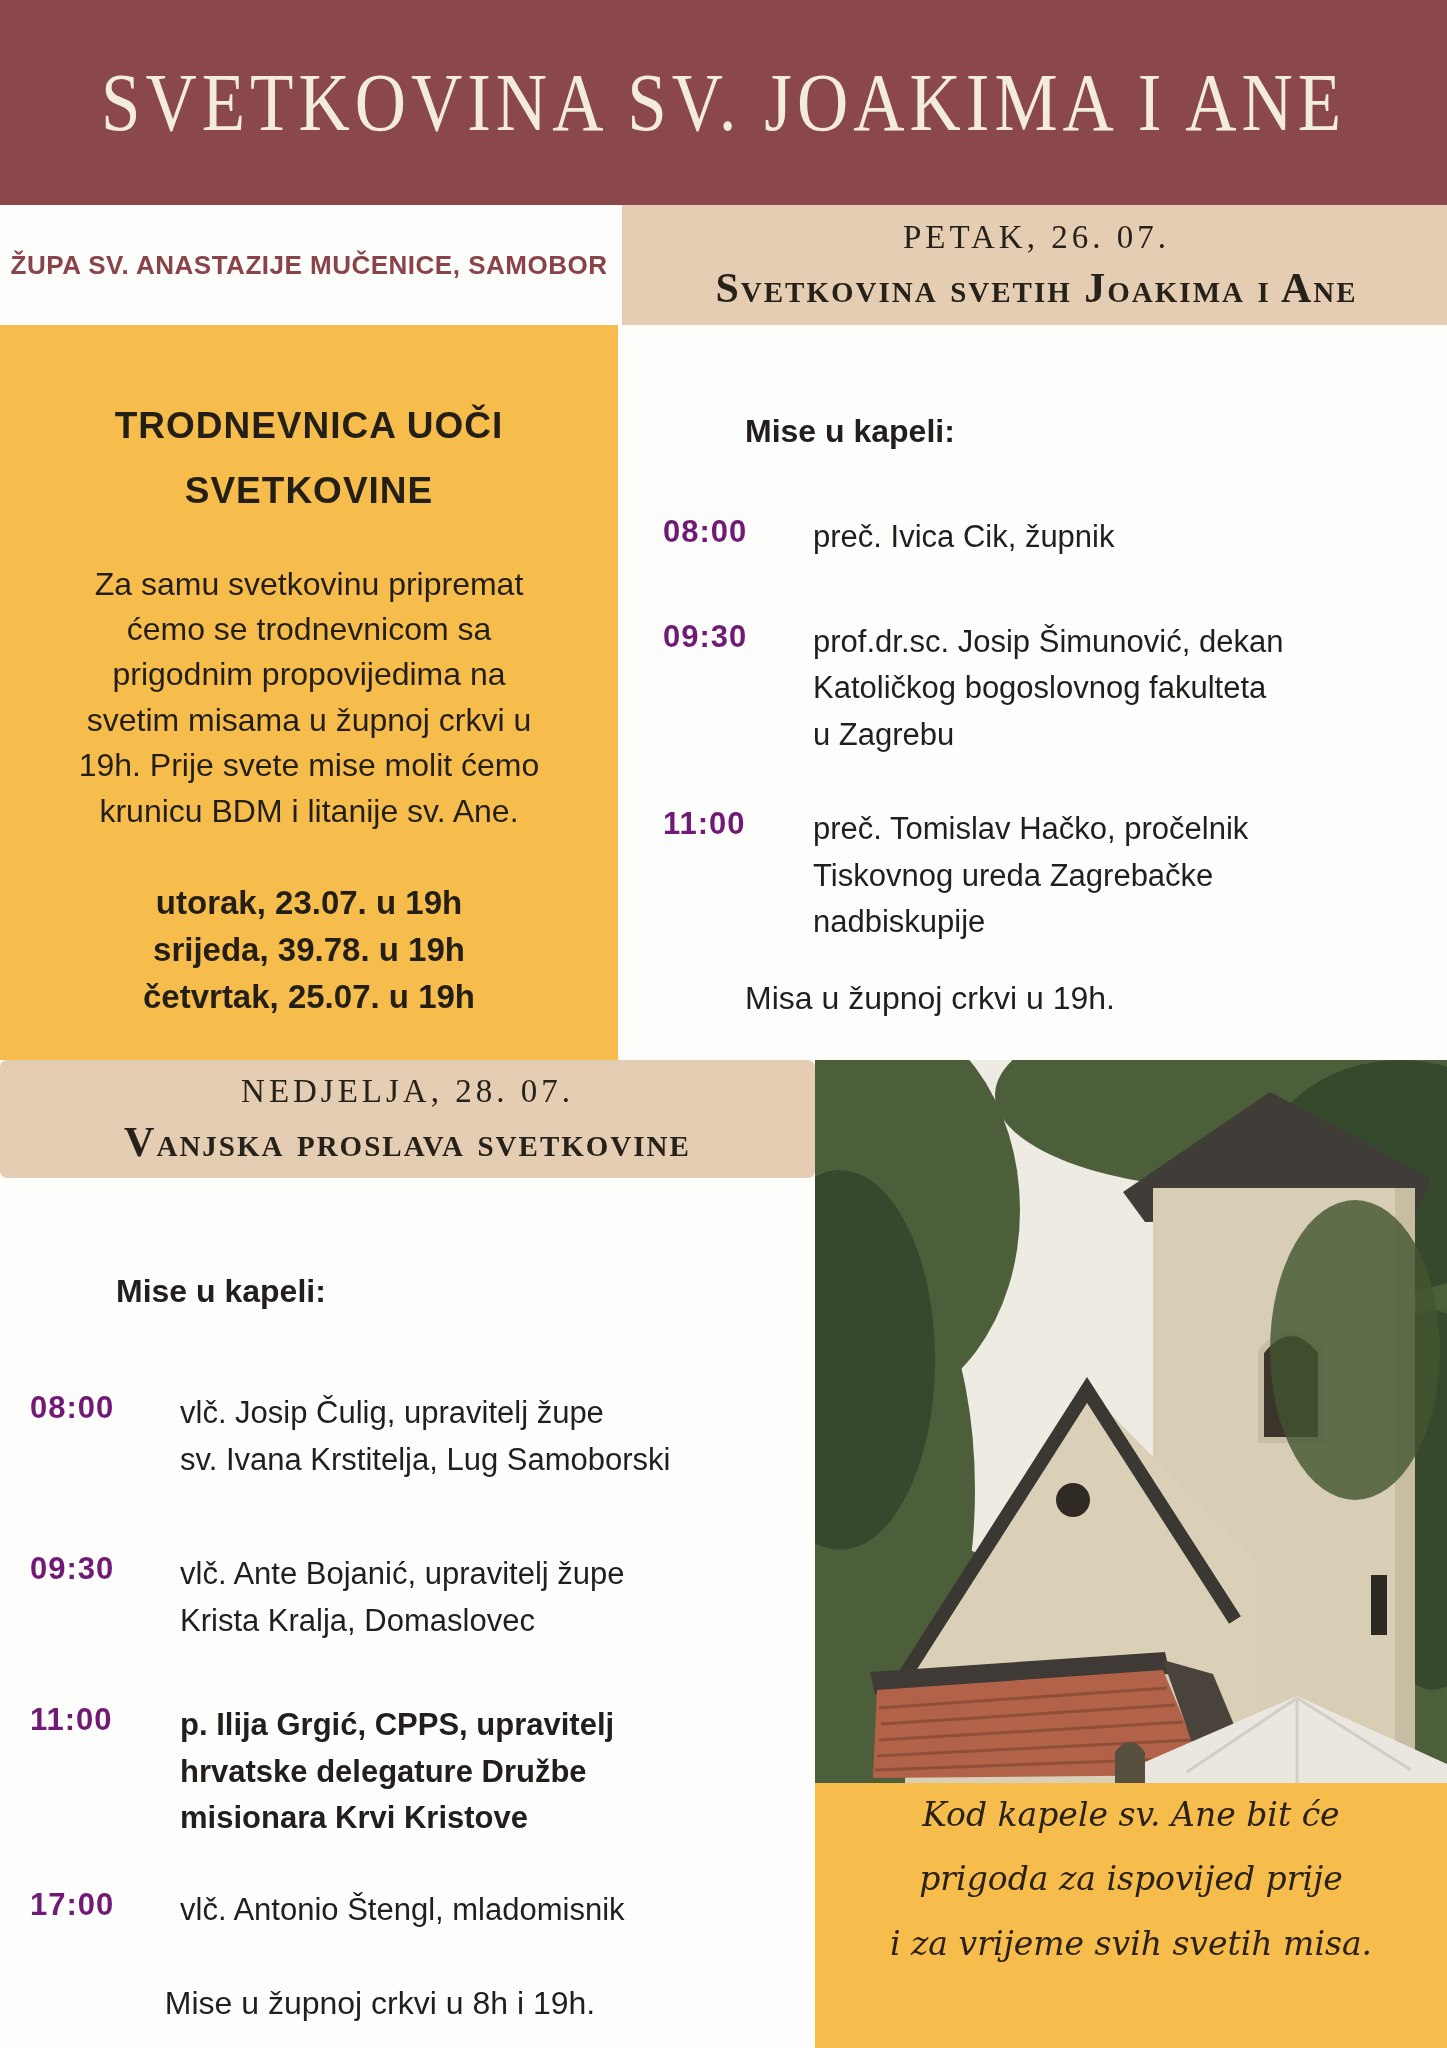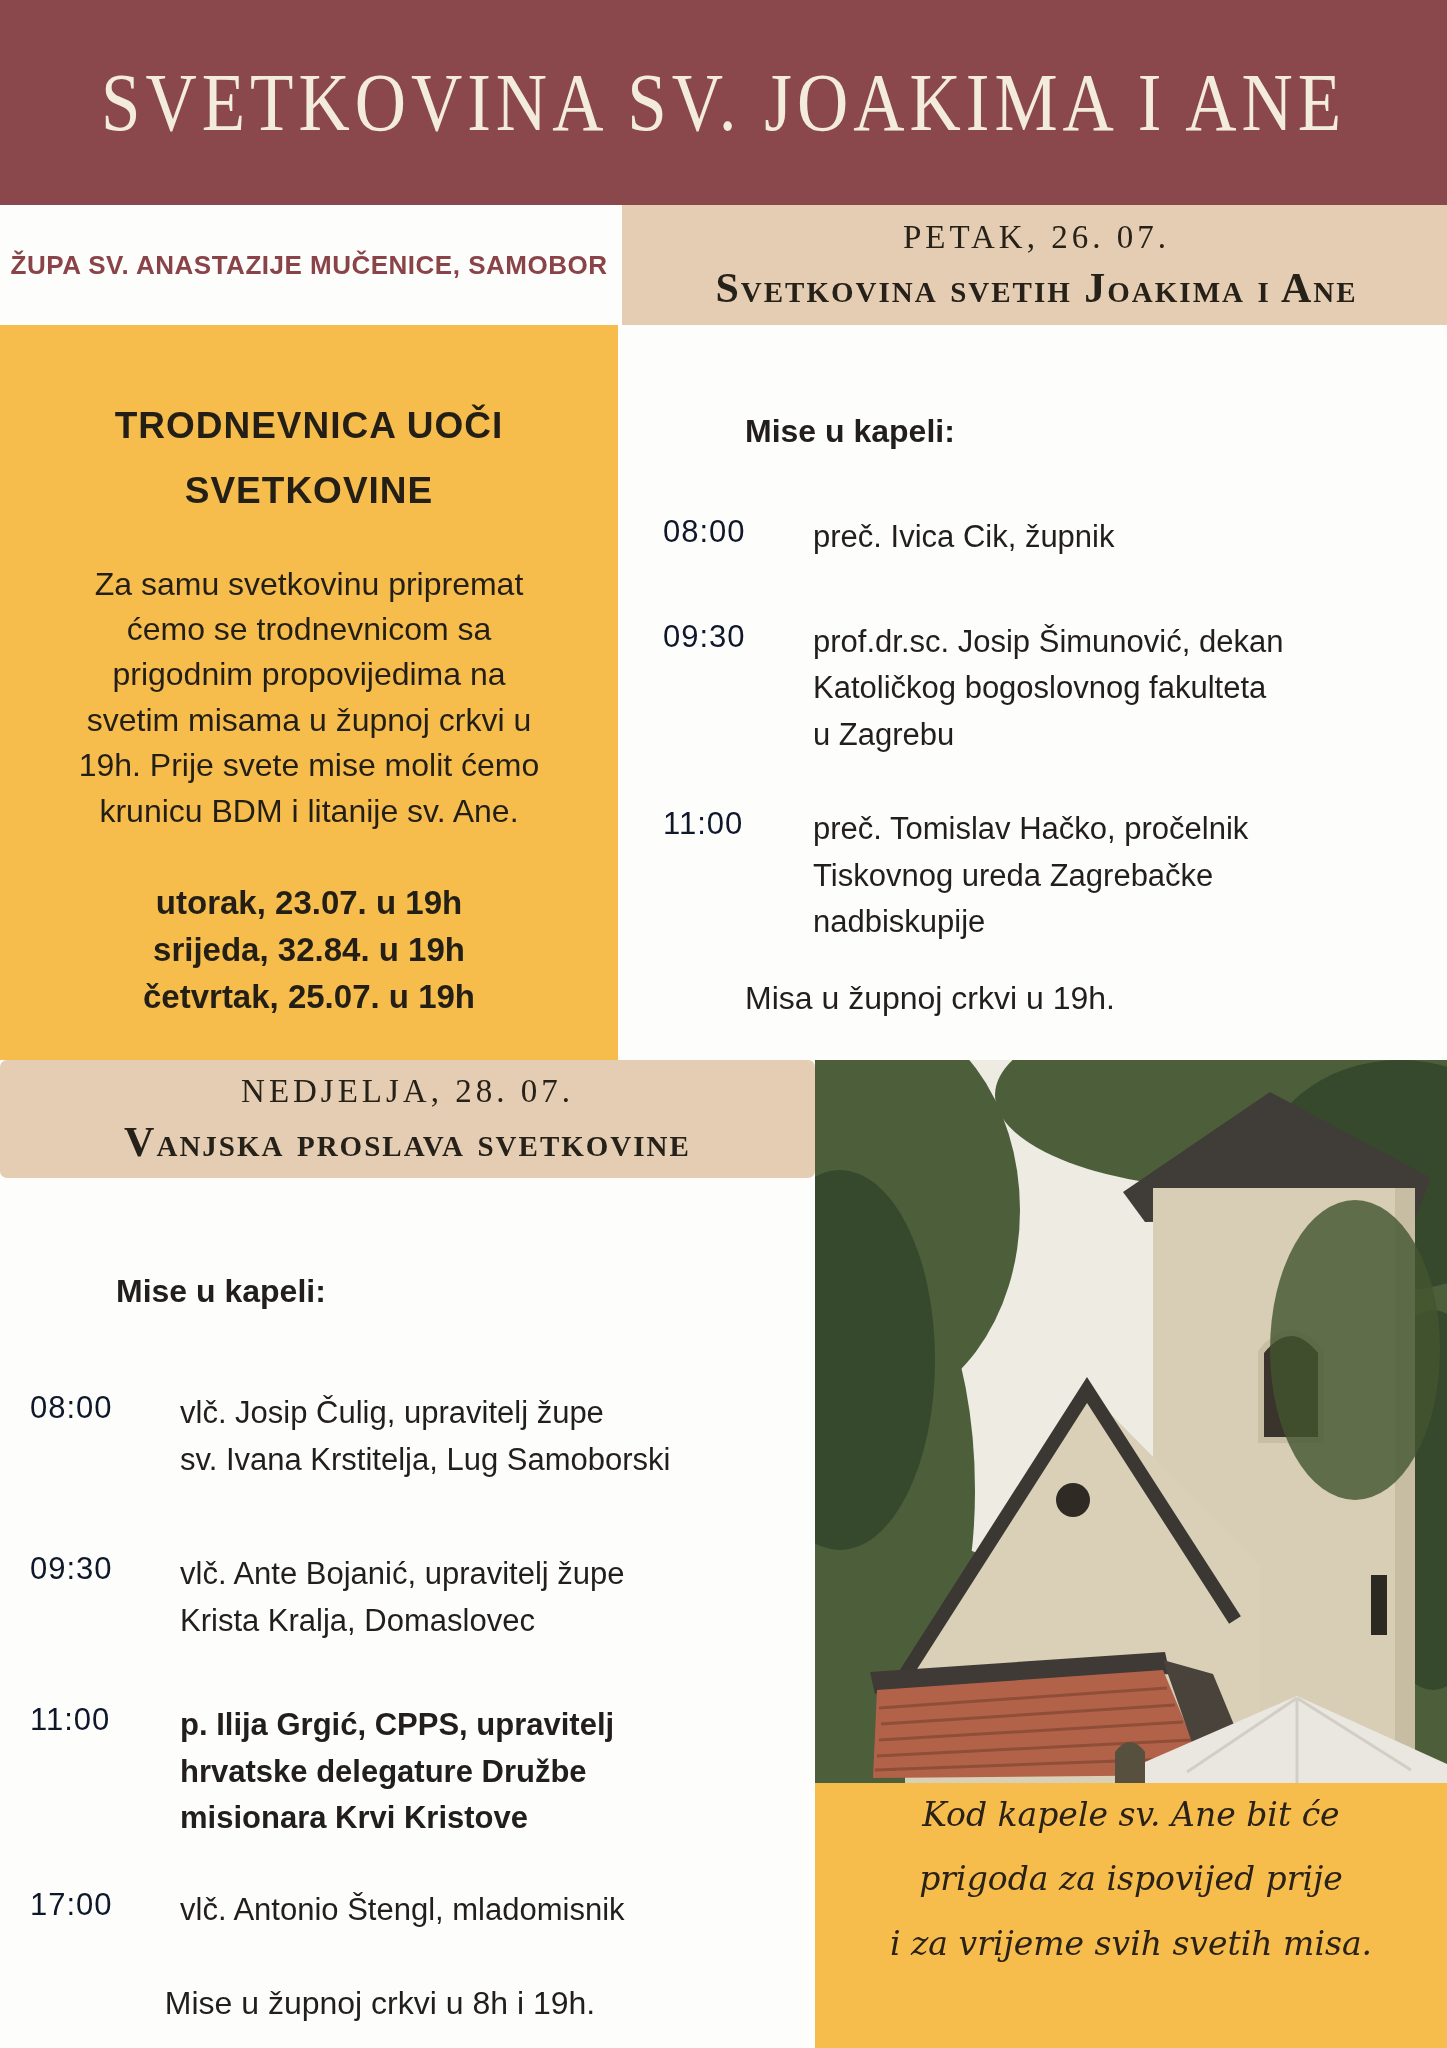--- a/index.html
+++ b/index.html
@@ -51,22 +51,22 @@
   }
   .triduum-paragraph {
     margin-top:38px; font-size:32px; line-height:1.42; white-space:pre-line;
   }
   .triduum-dates { margin-top:46px; font-size:33px; font-weight:700; line-height:1.42; }
   .confession-note { margin-top:48px; font-size:32px; line-height:1.42; white-space:pre-line; }
   
   .masses-heading { font-size:32px; font-weight:700; }
   .mass-row { display:flex; align-items:flex-start; column-gap:38px; }
   .mass-time {
-    flex:none; width:112px; font-size:31px; font-weight:400;
-    color:#0f172a; letter-spacing:1px;
+    flex:none; width:112px; font-size:31px; font-weight:700;
+    color:#701a75; letter-spacing:1px;
   }
   .mass-celebrant { font-size:31px; line-height:1.5; white-space:pre-line; }
   .mass-row.bold .mass-celebrant { font-weight:700; }
   .church-note { font-size:32px; font-weight:400; }
 
   .friday-masses {
     position:absolute; left:622px; top:325px; width:825px; height:735px;
     box-sizing:border-box; padding-top:88px; background:#fdfdfb;
   }
   .friday-masses .masses-heading { padding-left:123px; }
@@ -126,21 +126,21 @@
     <div class="triduum-heading">TRODNEVNICA UOČI
 SVETKOVINE</div>
     <div class="triduum-paragraph">Za samu svetkovinu pripremat
 ćemo se trodnevnicom sa
 prigodnim propovijedima na
 svetim misama u župnoj crkvi u
 19h. Prije svete mise molit ćemo
 krunicu BDM i litanije sv. Ane.</div>
     <div class="triduum-dates">
       <div>utorak, 23.07. u 19h</div>
-      <div>srijeda, 32.84. u 19h</div>
+      <div>srijeda, 39.78. u 19h</div>
       <div>četvrtak, 25.07. u 19h</div>
     </div>
     <div class="confession-note">Mogućnost za ispovijed pola sata
 prije svete mise.</div>
   </section>
 
   <section class="friday-masses">
     <div class="masses-heading">Mise u kapeli:</div>
     <div class="mass-row row-1">
       <div class="mass-time">08:00</div>

